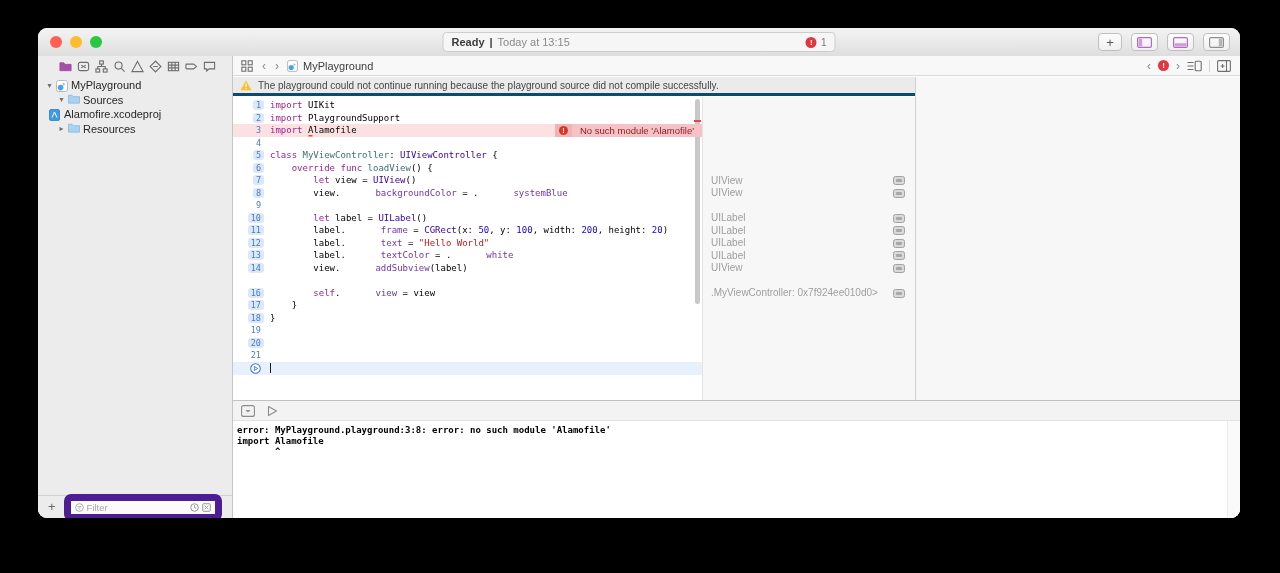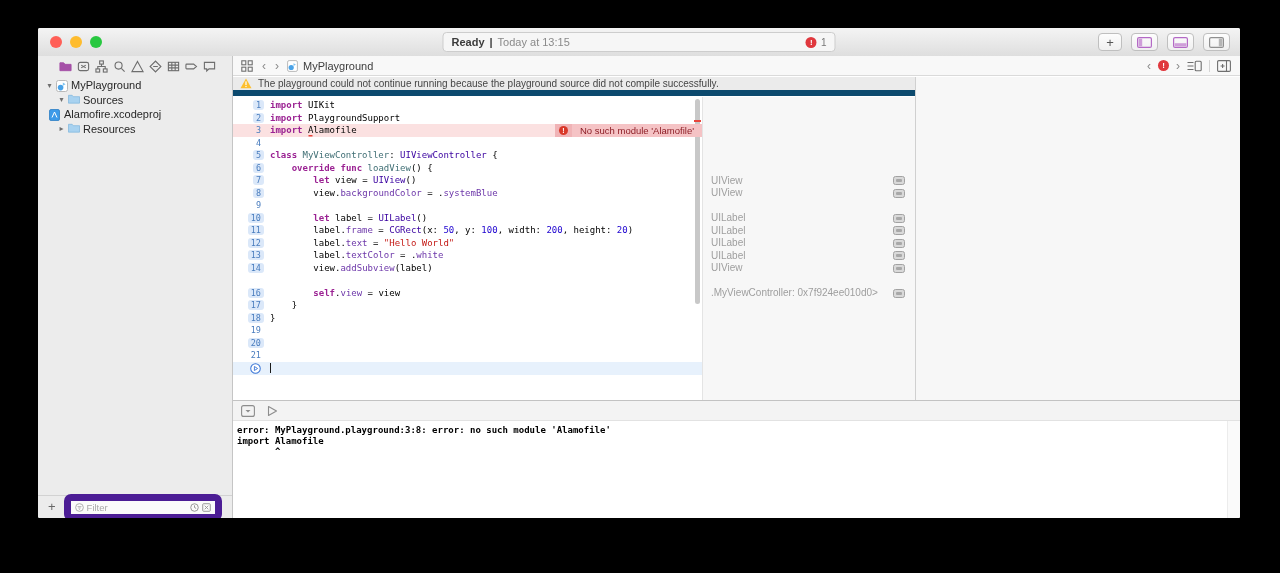--- a/index.html
+++ b/index.html
@@ -1,18 +1,18 @@
 <!DOCTYPE html>
 <html><head>
 <meta charset="utf-8">
 <style>
   html,body{margin:0;padding:0;background:#000;width:1280px;height:573px;overflow:hidden;
     font-family:"Liberation Sans",sans-serif;-webkit-font-smoothing:antialiased;}
   #window{position:absolute;left:38px;top:28px;width:1202px;height:490px;background:#ececec;
-    border-radius:2px;overflow:hidden;box-shadow:0 0 0 1px rgba(0,0,0,.4);}
+    border-radius:9px;overflow:hidden;box-shadow:0 0 0 1px rgba(0,0,0,.4);}
   
   #titlebar{position:absolute;left:0;top:0;width:100%;height:28px;
     background:linear-gradient(#f4f4f4,#dedede);border-bottom:1px solid #c2c2c2;}
   .tl{position:absolute;top:8px;width:12px;height:12px;border-radius:50%;}
   #tl-close{left:12px;background:#ff5f57;}#tl-min{left:32px;background:#febc2e;}#tl-zoom{left:52px;background:#28c840;}
   #statuspill{position:absolute;left:50%;transform:translateX(-50%);top:4px;width:393px;height:20px;
     background:#f6f6f6;border:1px solid #cdcdcd;border-radius:4px;display:flex;align-items:center;
     font-size:11px;padding:0 8px;box-sizing:border-box;}
   #statuspill .ready{font-weight:bold;color:#3c3c3c;}
   #statuspill .sep{font-weight:bold;color:#3c3c3c;margin:0 5px;}
@@ -46,33 +46,33 @@
   #main{position:absolute;left:195px;top:28px;width:1007px;height:462px;background:#fff;}
   #jumpbar{position:absolute;left:0;top:0;width:100%;height:20px;background:#f8f8f8;
     border-bottom:1px solid #dadada;display:flex;align-items:center;font-size:11px;color:#3d3d3d;box-sizing:border-box;}
   #jumpbar .jicon{display:inline-flex;margin-left:8px;}
   .chev{color:#8a8a8a;font-size:12px;margin-left:9px;}
   #jump-file-icon{margin-left:11px;margin-right:5px;}
   #jump-right{margin-left:auto;display:flex;align-items:center;gap:7px;padding-right:9px;color:#8a8a8a;}
   #jump-right .vsep{width:1px;height:12px;background:#d4d4d4;}
   
   #banner{position:absolute;left:0;top:21px;width:682px;height:19px;background:#ebebeb;
-    border-bottom:6px solid #0c4a6e;display:flex;align-items:center;font-size:10px;color:#454545;box-sizing:border-box;}
+    border-bottom:3px solid #0c4a6e;display:flex;align-items:center;font-size:10px;color:#454545;box-sizing:border-box;}
   #banner .wicon{margin:0 6px 0 7px;display:inline-flex;}
   
   #codepane{position:absolute;left:0;top:41px;width:469px;height:303px;background:#fff;overflow:hidden;}
   .cl{position:absolute;left:0;right:0;height:12.5px;}
   .cl.err{background:#fbe1e1;}
   .ln{position:absolute;left:0;top:0;width:31px;text-align:right;font-family:"DejaVu Sans Mono",monospace;
     font-size:8.5px;line-height:12.5px;color:#4a7dbe;}
   .ln i{font-style:normal;padding:0 3px;border-radius:3px;}
   .ln i.has{background:#dbe8f9;}
   .lc{position:absolute;left:37px;top:0;white-space:pre;font-family:"DejaVu Sans Mono",monospace;
     font-size:9px;line-height:12.5px;color:#000;}
-  .tk{color:#9b2393;font-weight:bold;text-align:right;}.tt{color:#3900a0;}.tp{color:#3f6e74;}.tm{color:#6c36a9;}
+  .tk{color:#9b2393;font-weight:normal;text-align:right;}.tt{color:#3900a0;}.tp{color:#3f6e74;}.tm{color:#6c36a9;margin-left:35px;}
   .tn{color:#1c00cf;}.ts{color:#c41a16;}.td{color:#000;}
   .tu{color:#000;box-shadow:0 2px 0 -0.5px #e8453c;}
   .errchip{position:absolute;right:0;top:0;height:12.5px;display:flex;align-items:stretch;}
   .errchip .dseg{width:17px;background:#f0b3b6;display:flex;align-items:center;justify-content:center;}
   .errchip .dseg .errdot{width:9px;height:9px;font-size:7px;line-height:9px;background:#d93829;}
   .errchip .etext{background:#f5c3c5;color:#8d1e26;font-size:9.5px;display:flex;align-items:center;padding:0 8px;}
   #playrow{position:absolute;left:0;right:0;height:13px;background:#e7f1fc;}
   #playrow .cursor{position:absolute;left:37px;top:1.5px;width:1px;height:10px;background:#1a1a1a;}
   #playrow .pbtn{position:absolute;left:17px;top:1px;display:inline-flex;}
   #code-scrollbar{position:absolute;right:1px;top:2px;width:7px;height:299px;}

